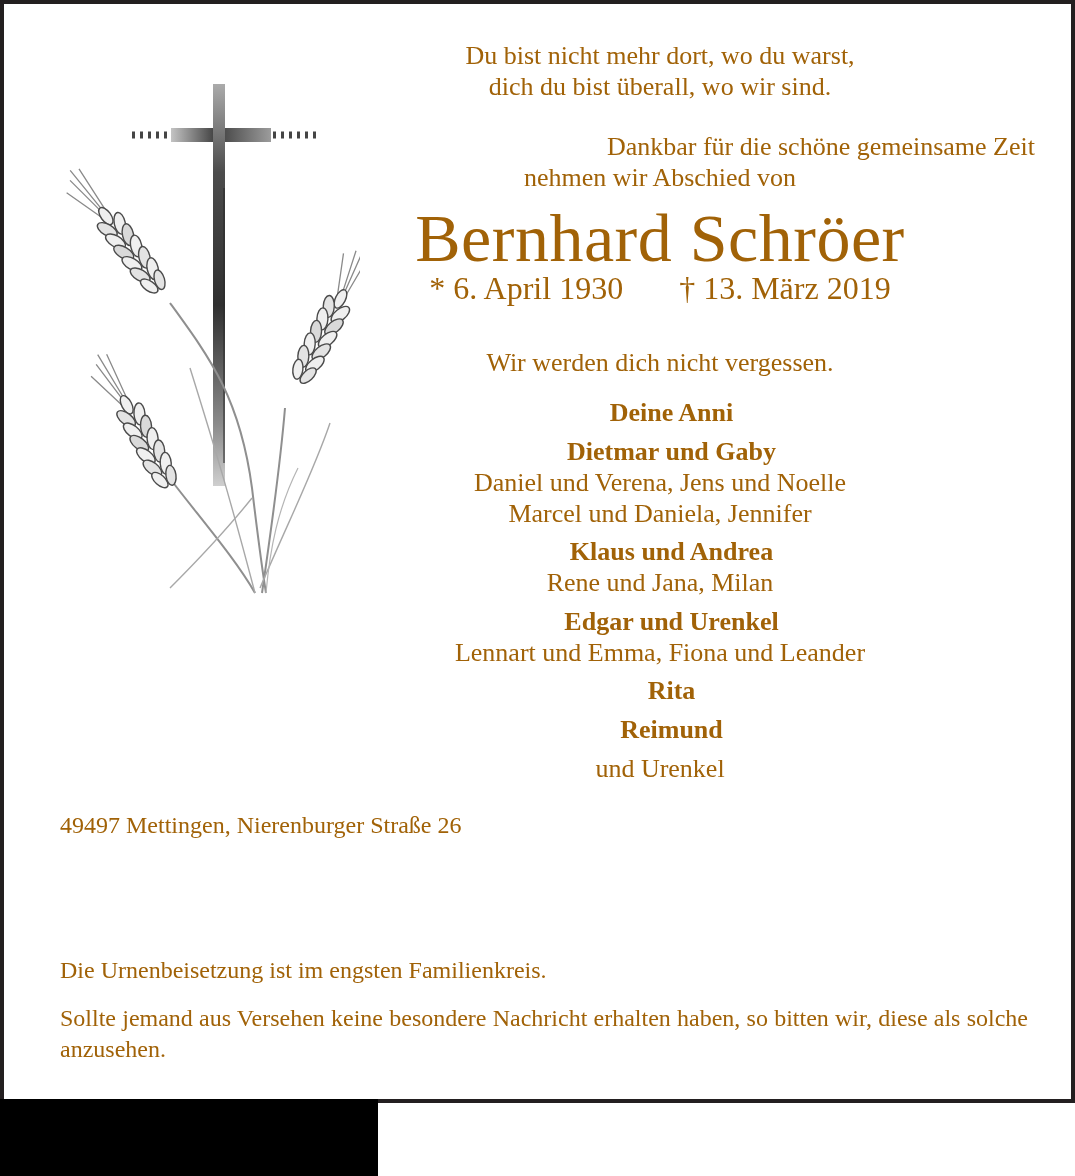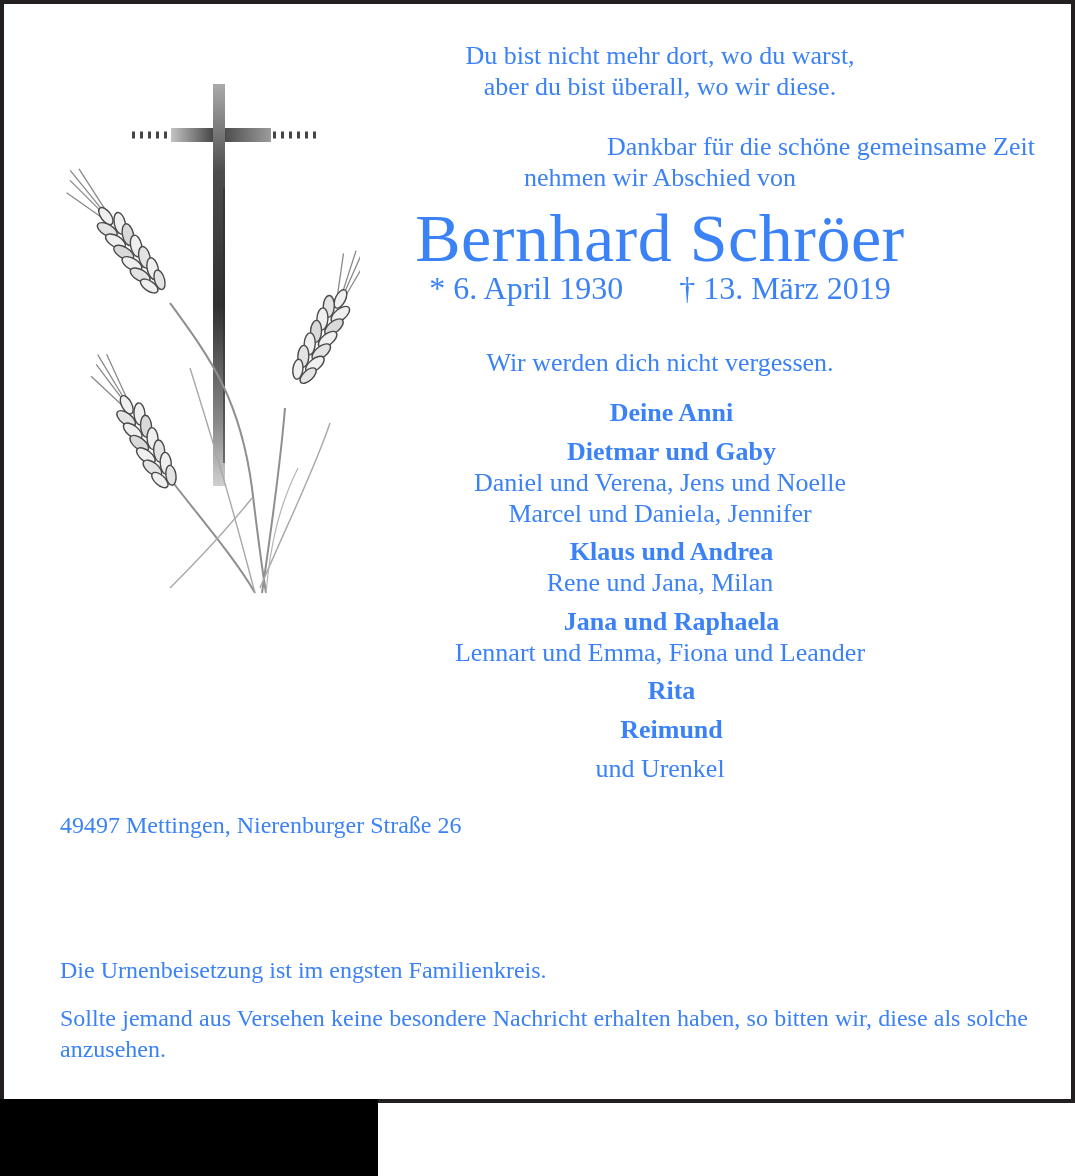--- a/index.html
+++ b/index.html
@@ -1,17 +1,17 @@
 <!DOCTYPE html>
 <html><head>
 <meta charset="utf-8">
 <style>
   html,body{margin:0;padding:0;background:#ffffff;}
   .sheet{position:relative;width:1075px;height:1176px;background:#ffffff;overflow:hidden;
-         font-family:"Liberation Serif", "DejaVu Serif", serif;color:#3b82f6;}
+         font-family:"Liberation Serif", "DejaVu Serif", serif;color:#a16207;}
   .frame{position:absolute;left:0;top:0;width:1075px;height:1103px;
          border:4px solid #231f20;box-sizing:border-box;background:#ffffff;}
   .illustration{position:absolute;left:30px;top:68px;width:330px;height:530px;}
   .center-col{position:absolute;left:285px;top:40px;width:750px;text-align:center;}
   .line{font-size:26px;line-height:31px;}
   .intro-gap{margin-top:29px;text-align:right;}
   .deceased-name{font-size:68px;line-height:74px;margin-top:8px;letter-spacing:0.5px;}
   .dates{font-size:32px;line-height:31px;margin-top:-2px;text-align:center;}
   .dates .death{margin-left:48px;}
   .farewell{margin-top:43px;}
@@ -84,37 +84,37 @@
       <path d="M222,430 C190,470 160,500 140,520" fill="none" stroke="#a8a8a8" stroke-width="1.4"></path>
       <path d="M236,525 C240,480 248,440 268,400" fill="none" stroke="#b5b5b5" stroke-width="1.2"></path>
       <use href="#ear" transform="translate(70,140) rotate(-36)"></use>
       <use href="#ear" transform="translate(92,328) rotate(-28)"></use>
       <use href="#ear" transform="translate(315,222) rotate(27)"></use>
     </g>
   </svg>
 
   <div class="center-col">
     <div class="line">Du bist nicht mehr dort, wo du warst,</div>
-    <div class="line">aber du bist überall, wo wir diese.</div>
+    <div class="line">dich du bist überall, wo wir sind.</div>
     <div class="line intro-gap">Dankbar für die schöne gemeinsame Zeit</div>
     <div class="line">nehmen wir Abschied von</div>
     <div class="deceased-name">Bernhard Schröer</div>
     <div class="dates">
       <span>* 6. April 1930</span>
       <span class="death">† 13. März 2019</span>
     </div>
     <div class="line farewell">Wir werden dich nicht vergessen.</div>
 
     <div class="mourner bold first-mourner">Deine Anni</div>
     <div class="mourner bold gap">Dietmar und Gaby</div>
     <div class="mourner">Daniel und Verena, Jens und Noelle</div>
     <div class="mourner">Marcel und Daniela, Jennifer</div>
     <div class="mourner bold gap-s">Klaus und Andrea</div>
     <div class="mourner">Rene und Jana, Milan</div>
-    <div class="mourner bold gap">Jana und Raphaela</div>
+    <div class="mourner bold gap">Edgar und Urenkel</div>
     <div class="mourner">Lennart und Emma, Fiona und Leander</div>
     <div class="mourner bold gap-s">Rita</div>
     <div class="mourner bold gap">Reimund</div>
     <div class="mourner gap">und Urenkel</div>
   </div>
 
   <div class="left-col-item address">49497 Mettingen, Nierenburger Straße 26</div>
   <div class="left-col-item burial">Die Urnenbeisetzung ist im engsten Familienkreis.</div>
   <div class="left-col-item para closing">Sollte jemand aus Versehen keine besondere Nachricht erhalten haben, so bitten wir, diese als solche anzusehen.</div>
 

